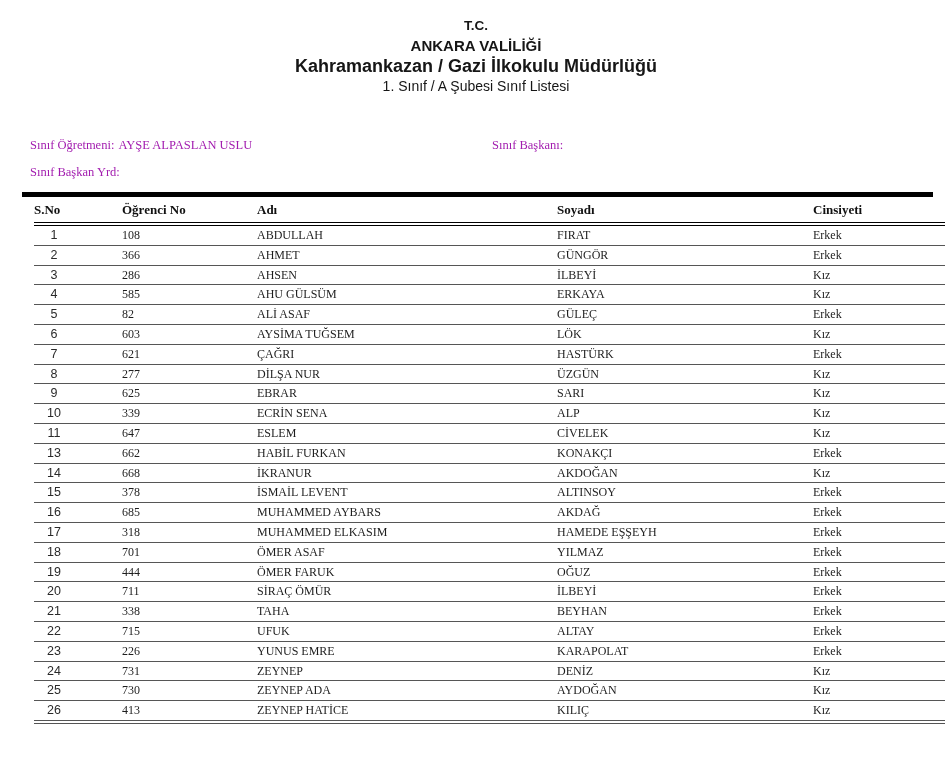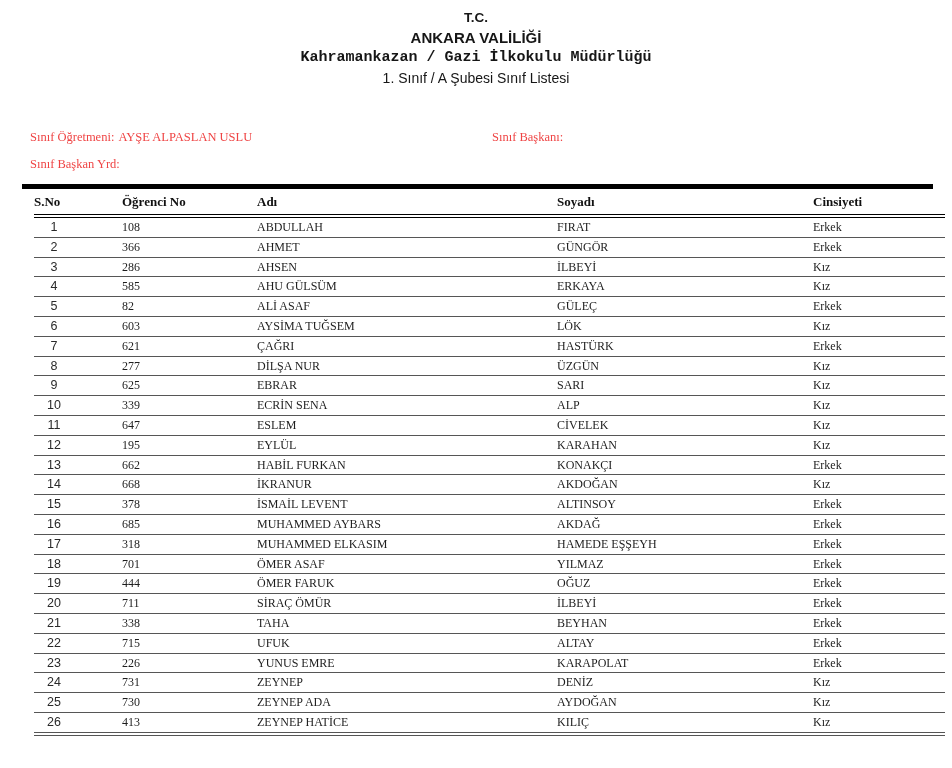--- a/index.html
+++ b/index.html
@@ -7,35 +7,35 @@
   body {
     width: 952px; height: 768px;
     font-family: "Liberation Serif", serif;
     color: #000;
     overflow: hidden;
   }
   .page { position: relative; width: 952px; height: 768px; background: #fff; }
 
   
   .doc-header {
-    padding-top: 8px;
+    padding-top: 16px;
     text-align: center;
     font-family: "Liberation Sans", sans-serif;
     color: #161616;
   }
   .doc-header .t1 { font-size: 13.5px; font-weight: bold; line-height: 20px; }
   .doc-header .t2 { font-size: 15px;   font-weight: bold; line-height: 20px; }
-  .doc-header .t3 { font-size: 15px;   font-weight: bold; line-height: 20px; font-family: Liberation Mono, monospace; }
+  .doc-header .t3 { font-size: 18px;   font-weight: bold; line-height: 20px; }
   .doc-header .t4 { font-size: 14px; font-weight: normal; line-height: 20px; }
 
   
   .info {
     margin: 42px 20px 0 30px;
     font-size: 12.5px;
-    color: #ef4444;
+    color: #a21caf;
   }
   .info-row { display: flex; margin-bottom: 12px; }
   .info-cell-left { width: 462px; }
   .info-cell-right { flex: 1; }
   .info .value { margin-left: 4px; }
 
   
   .sep-thick {
     margin: 4px 0 0 22px;
     width: 911px;
@@ -210,27 +210,20 @@
           <td>Kız</td>
         </tr>
         <tr>
           <td class="sno"><span>11</span></td>
           <td>647</td>
           <td>ESLEM</td>
           <td>CİVELEK</td>
           <td>Kız</td>
         </tr>
         <tr>
-          <td class="sno"><span>12</span></td>
-          <td>195</td>
-          <td>EYLÜL</td>
-          <td>KARAHAN</td>
-          <td>Kız</td>
-        </tr>
-        <tr>
           <td class="sno"><span>13</span></td>
           <td>662</td>
           <td>HABİL FURKAN</td>
           <td>KONAKÇI</td>
           <td>Erkek</td>
         </tr>
         <tr>
           <td class="sno"><span>14</span></td>
           <td>668</td>
           <td>İKRANUR</td>

